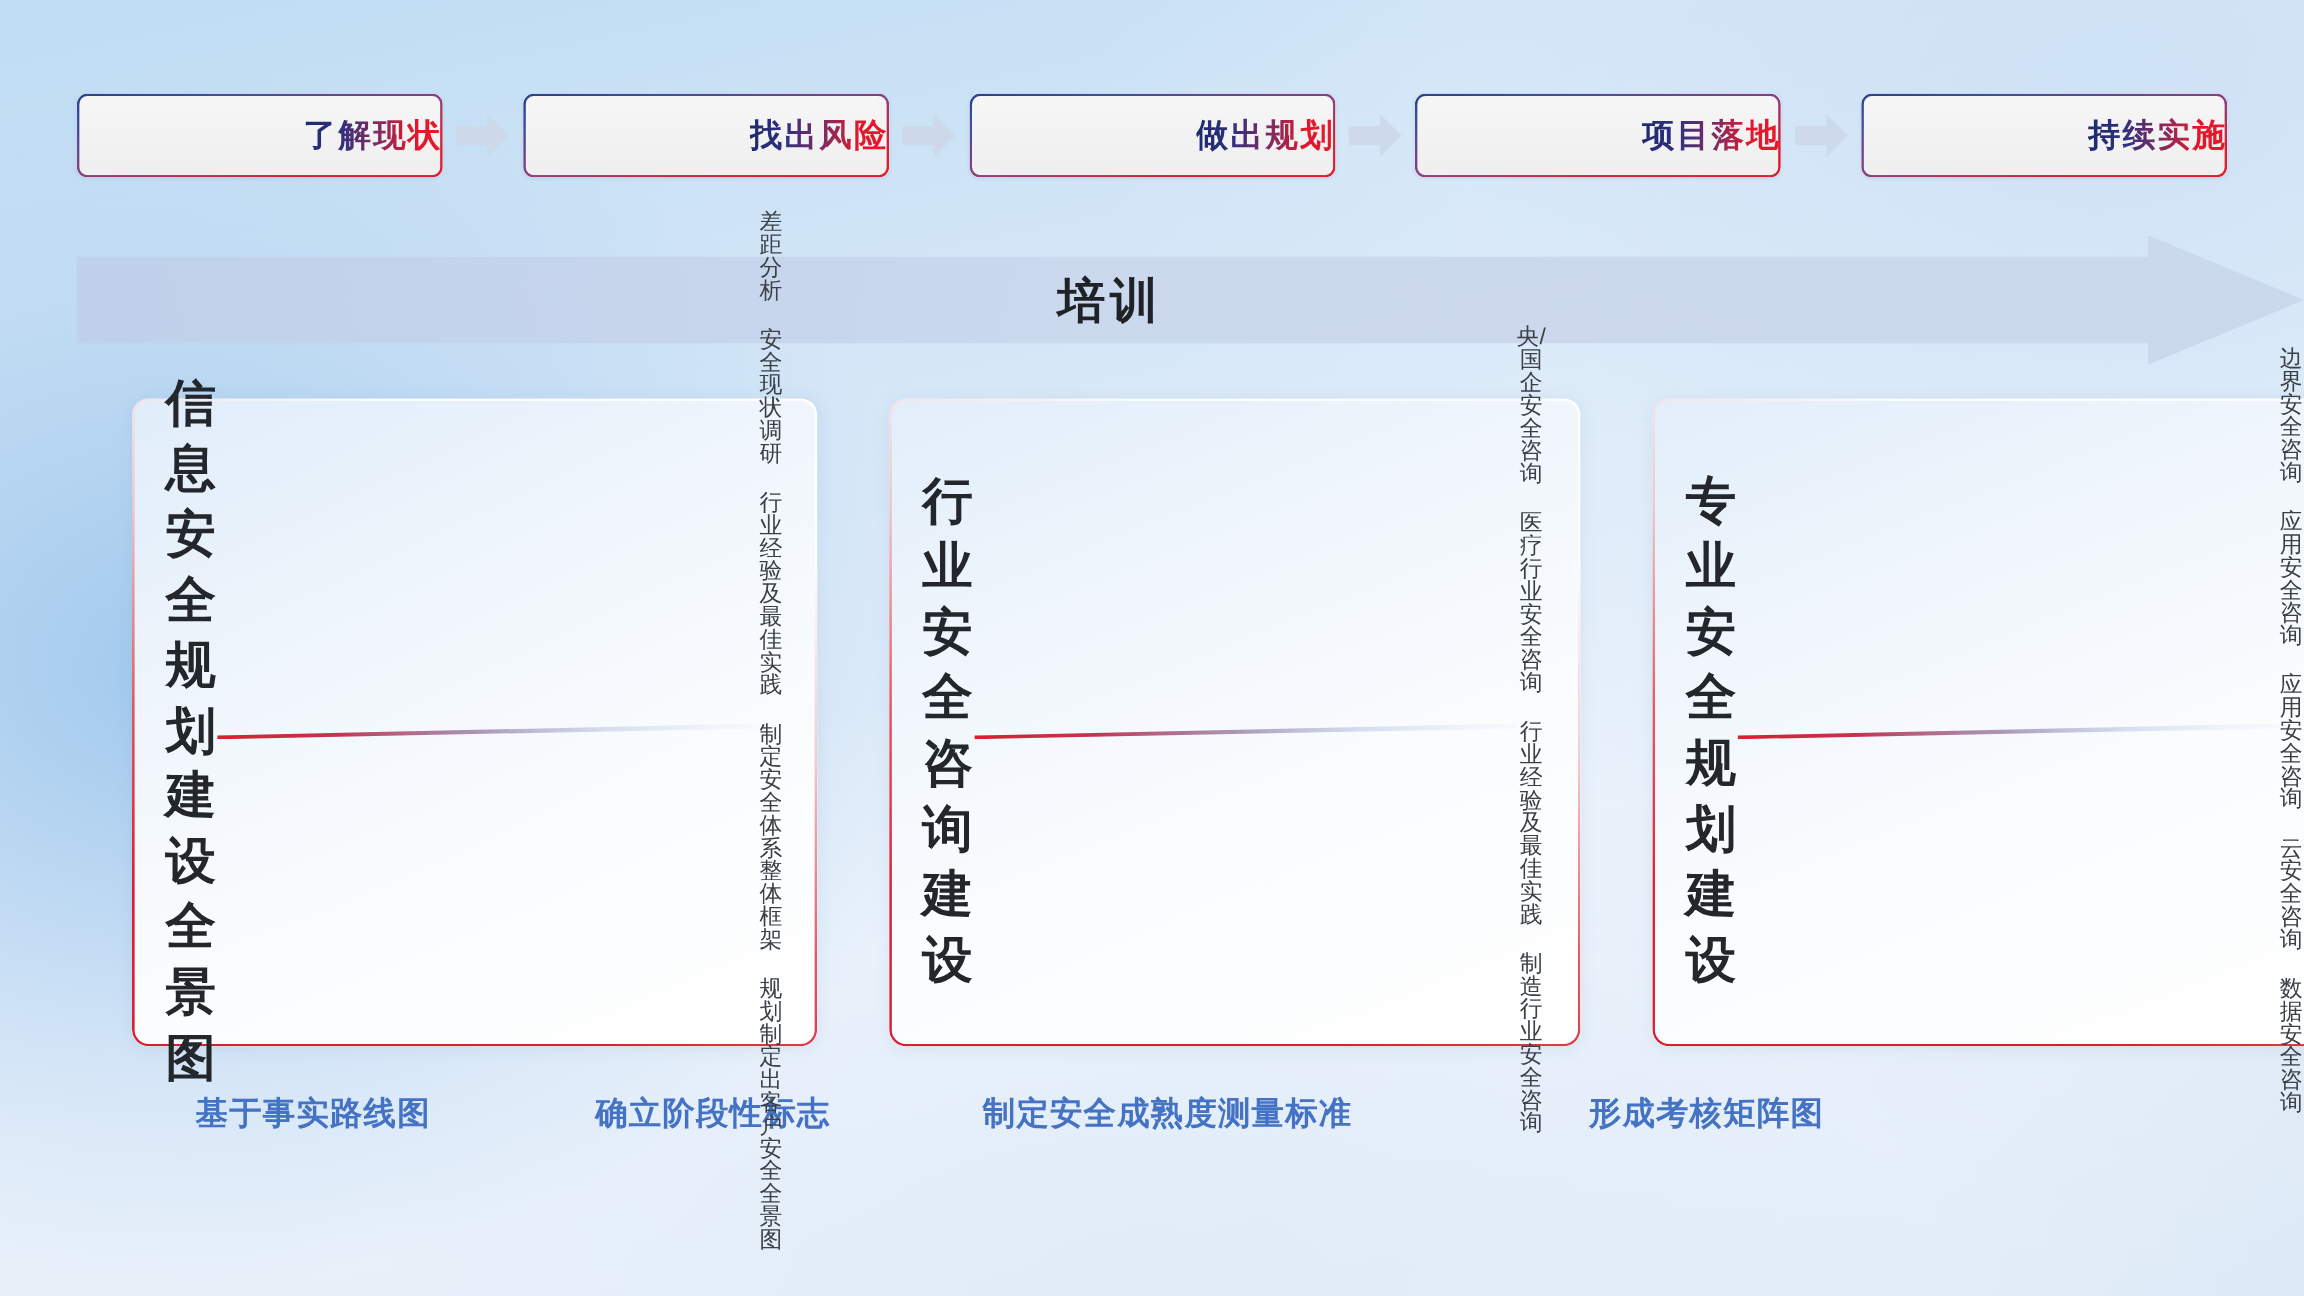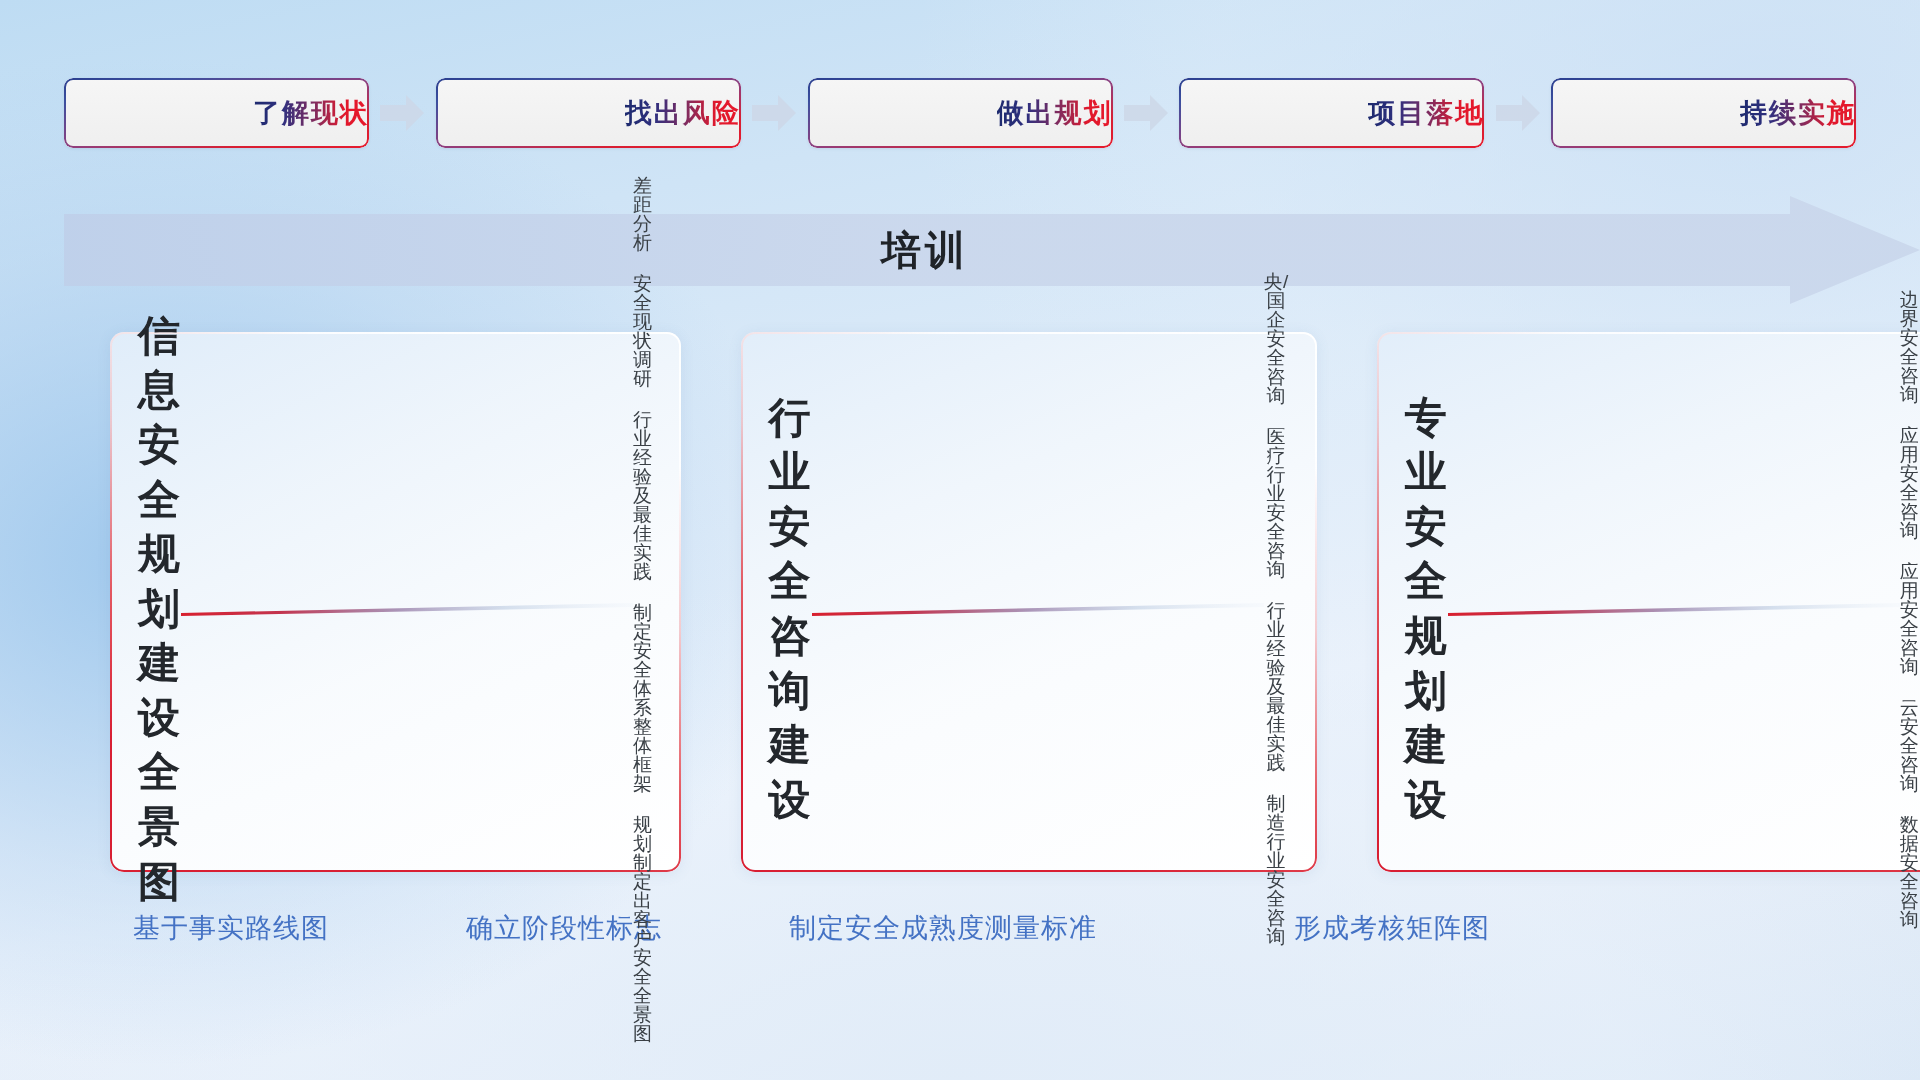--- a/index.html
+++ b/index.html
@@ -166,24 +166,25 @@
 
   
   .captions {
     position: absolute;
     left: 0; top: 910px;
     width: 1920px; height: 56px;
   }
   .caption {
     position: absolute;
     font-size: 27px;
-    font-weight: 400;
+    font-weight: 700;
     color: #4472c4;
     letter-spacing: 1px;
     white-space: nowrap;
+    margin-left: 30px;
   }
   .cap-0 { left: 133px; }
   .cap-1 { left: 466px; }
   .cap-2 { left: 789px; }
   .cap-3 { left: 1294px; }
 </style>
 </head>
 <body>
 
 <div class="stepper">

